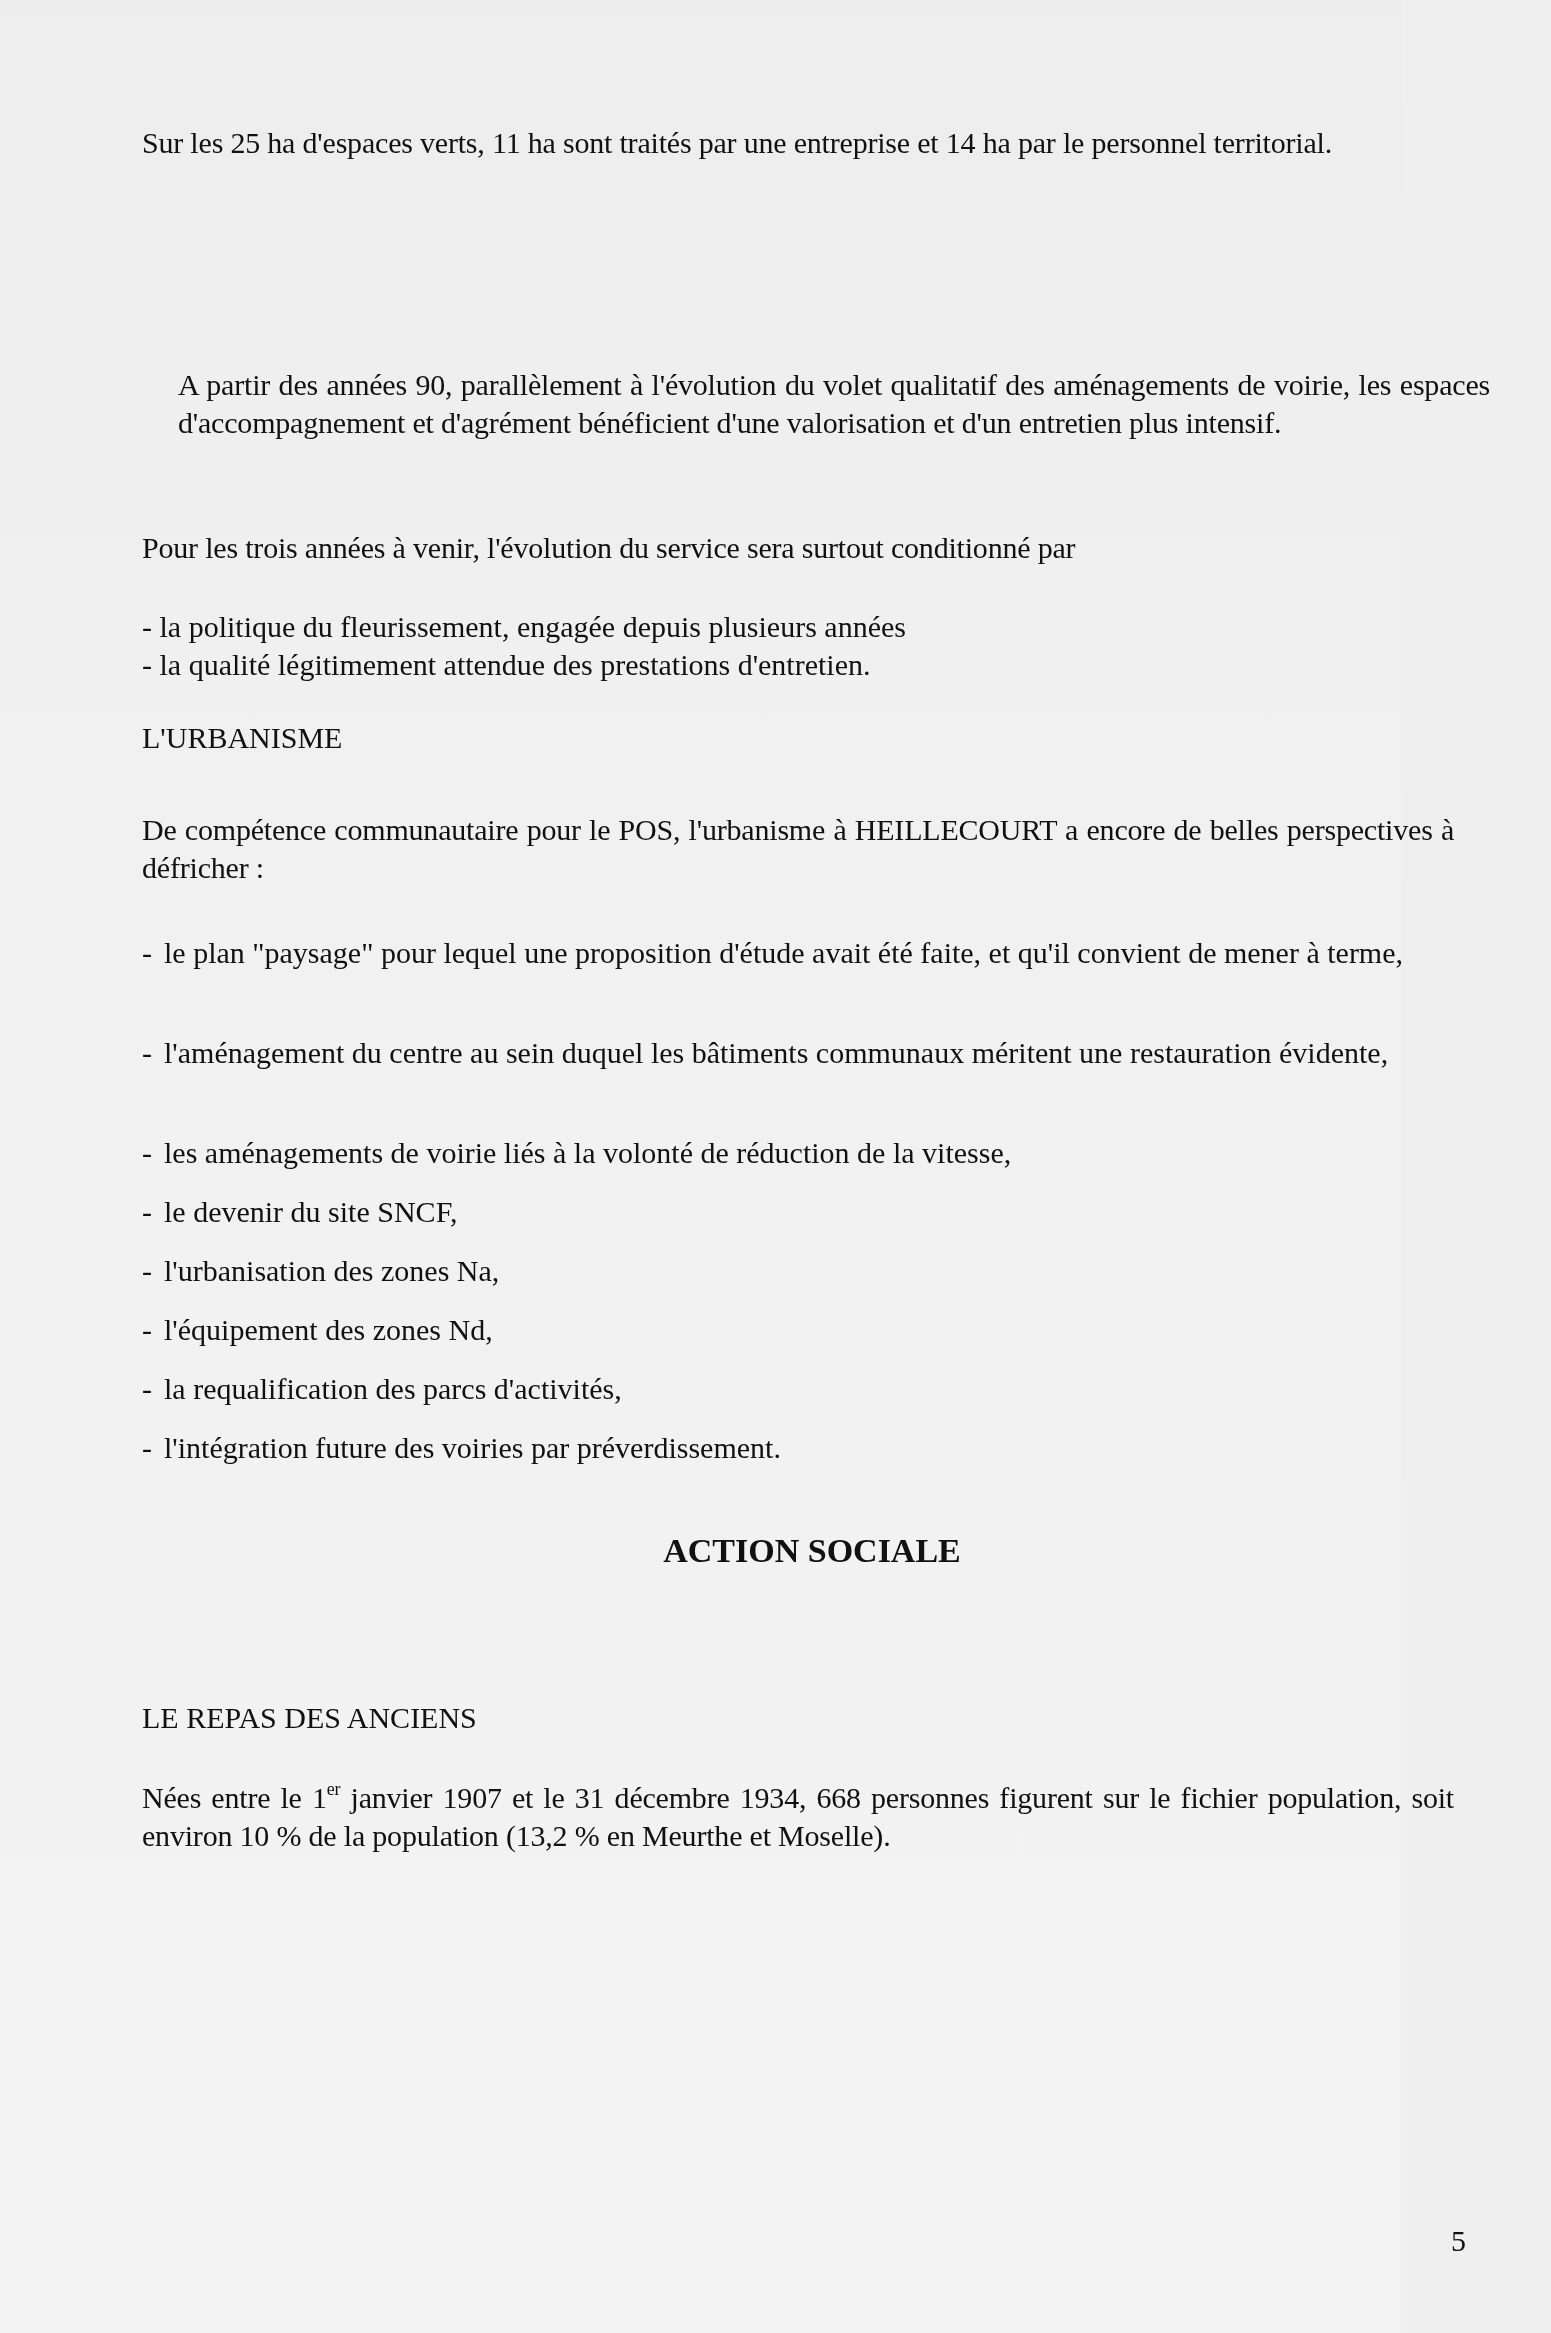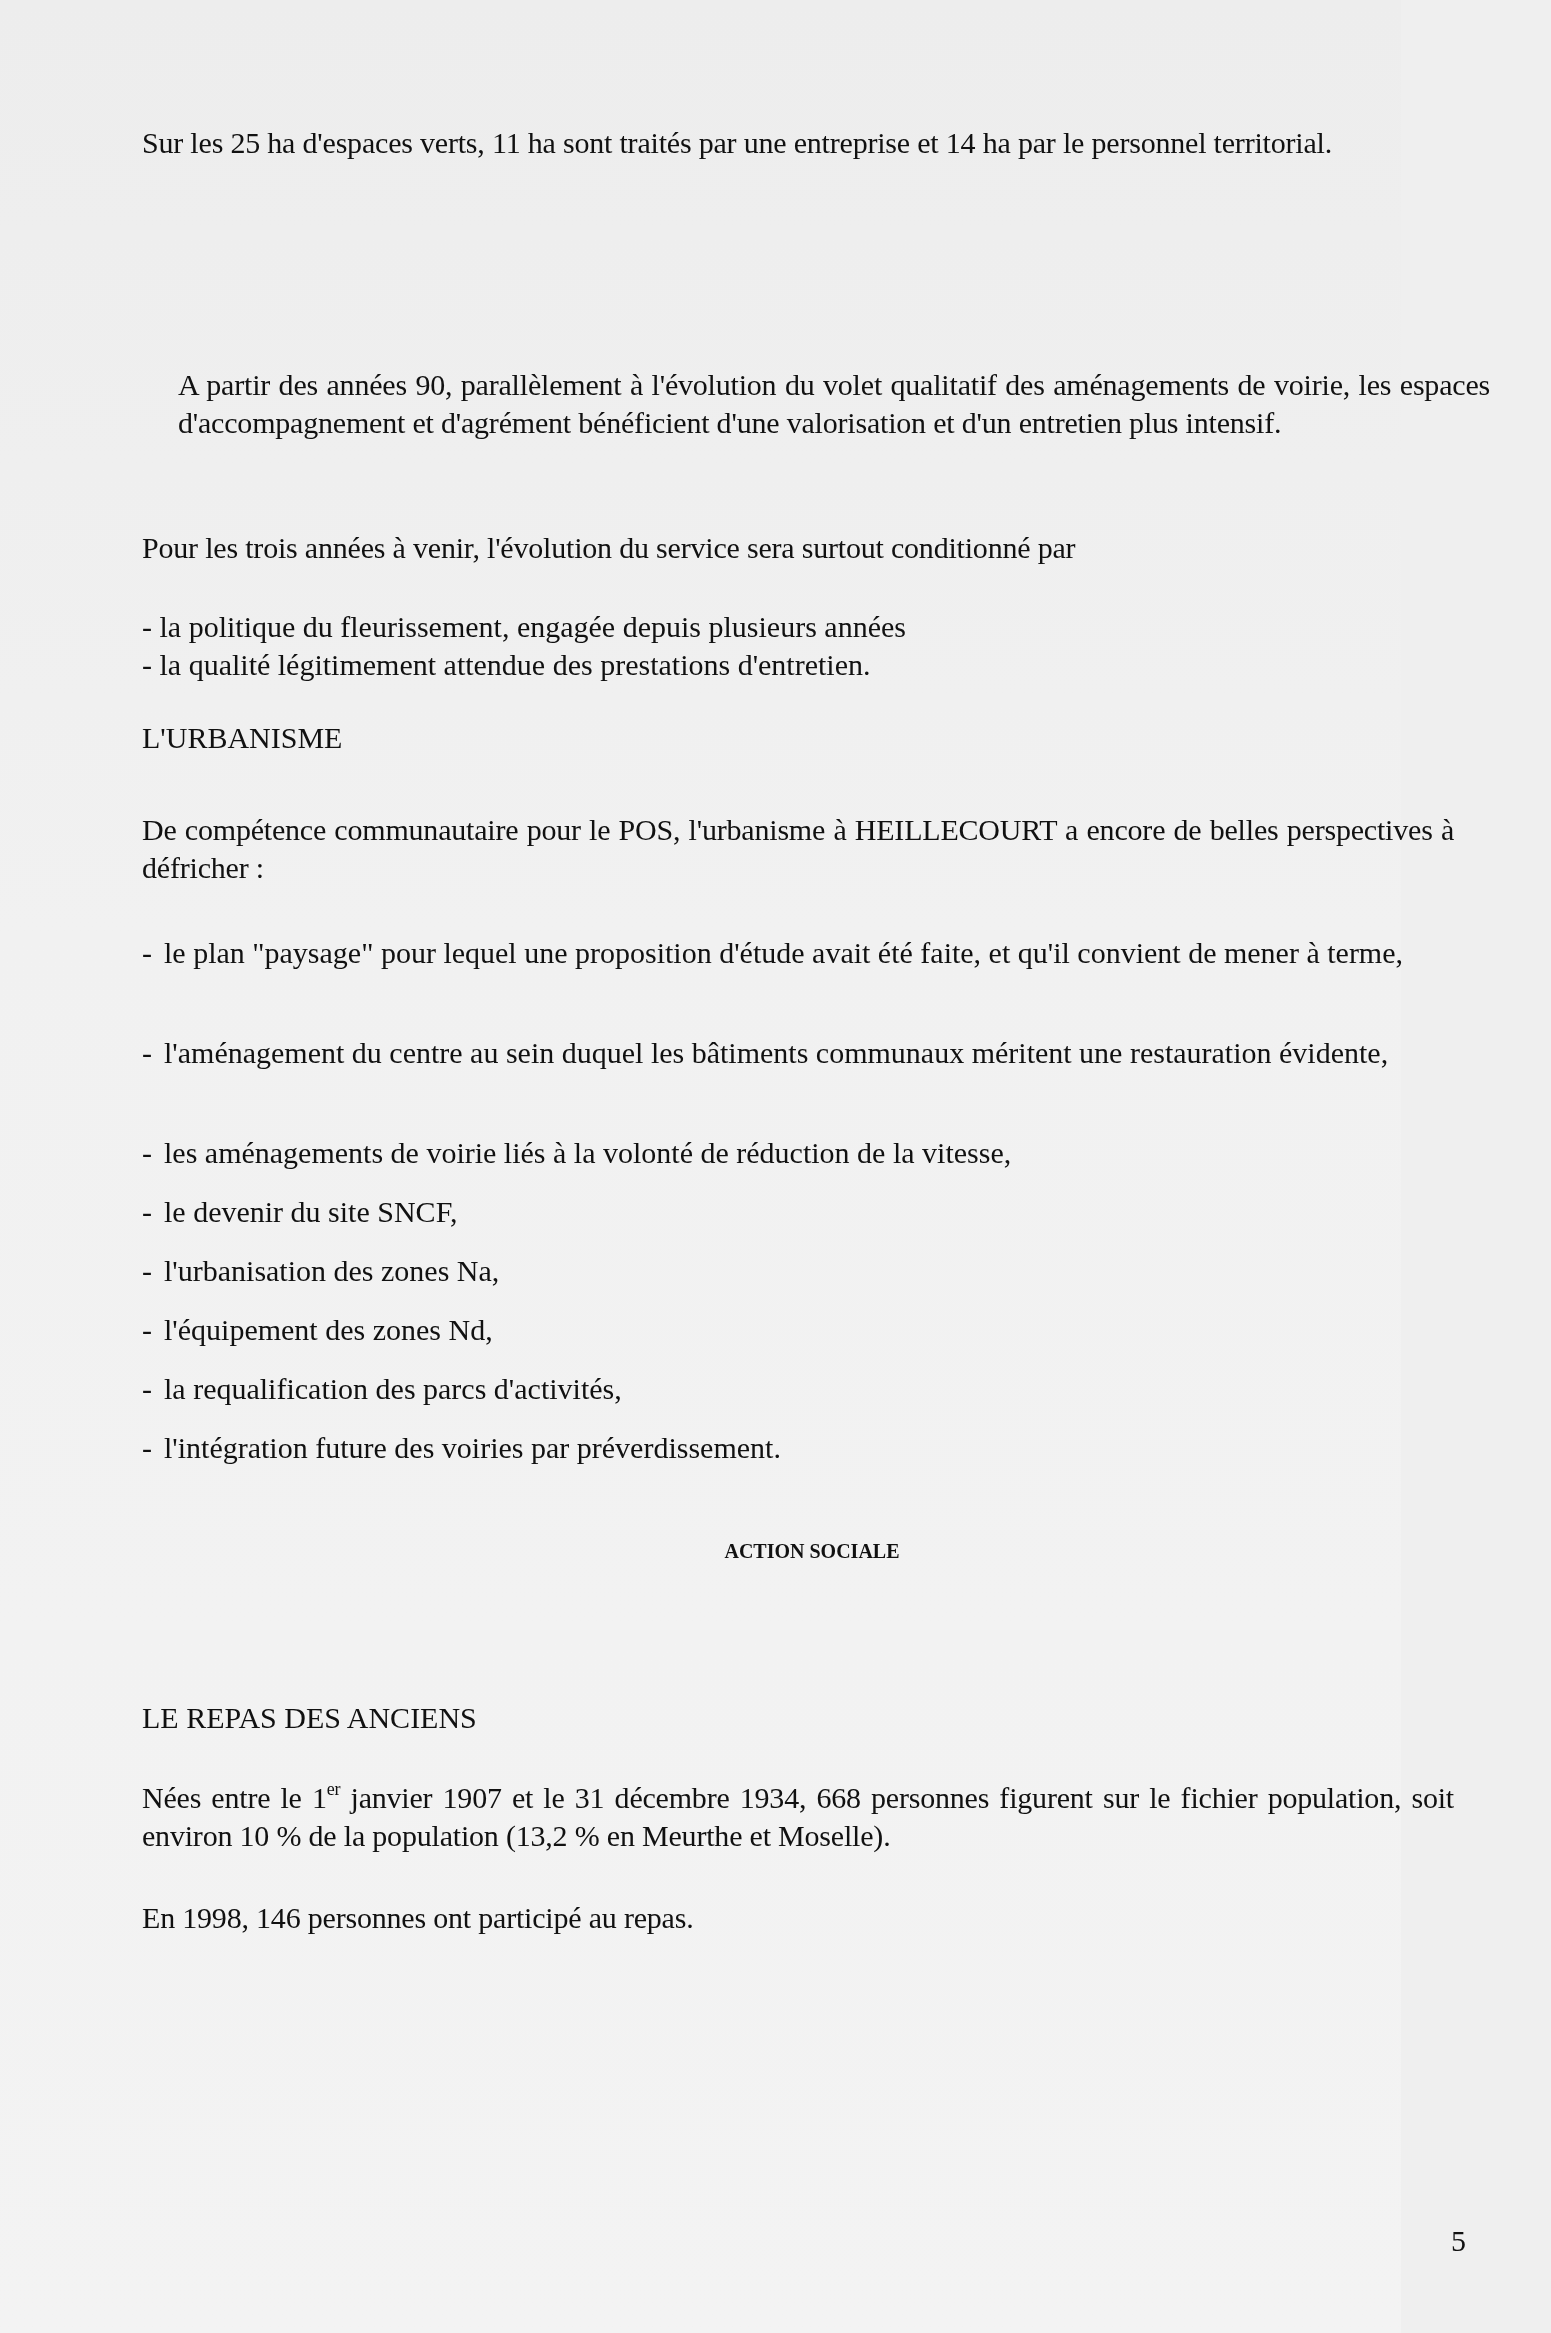--- a/index.html
+++ b/index.html
@@ -37,21 +37,21 @@
       position: absolute;
       left: 142px;
       font-size: 30px;
       line-height: 38px;
     }
     .centered-heading {
       position: absolute;
       left: 142px;
       width: 1340px;
       text-align: center;
-      font-size: 20px;
+      font-size: 34px;
       line-height: 38px;
       font-weight: bold;
     }
     .list-item {
       position: absolute;
       left: 142px;
       width: 1312px;
       font-size: 30px;
       line-height: 38px;
       display: flex;
@@ -157,19 +157,16 @@
 
   <div class="centered-heading" style="top:1532px;">ACTION SOCIALE</div>
 
 
   <div class="heading" style="top:1699px;">LE REPAS DES ANCIENS</div>
 
   <div class="block" style="top:1779px;">
     <p><span>Nées entre le 1</span><sup>er</sup><span> janvier 1907 et le 31 décembre 1934, 668 personnes figurent sur le fichier population, soit environ 10 % de la population (13,2 % en Meurthe et Moselle).</span></p>
   </div>
 
-  <div class="block" style="top:1899px;">
-    <p>En 1998, 146 personnes ont participé au repas.</p>
-  </div>
 
   <div class="page-number">5</div>
 
 </div>
 
 </body></html>

